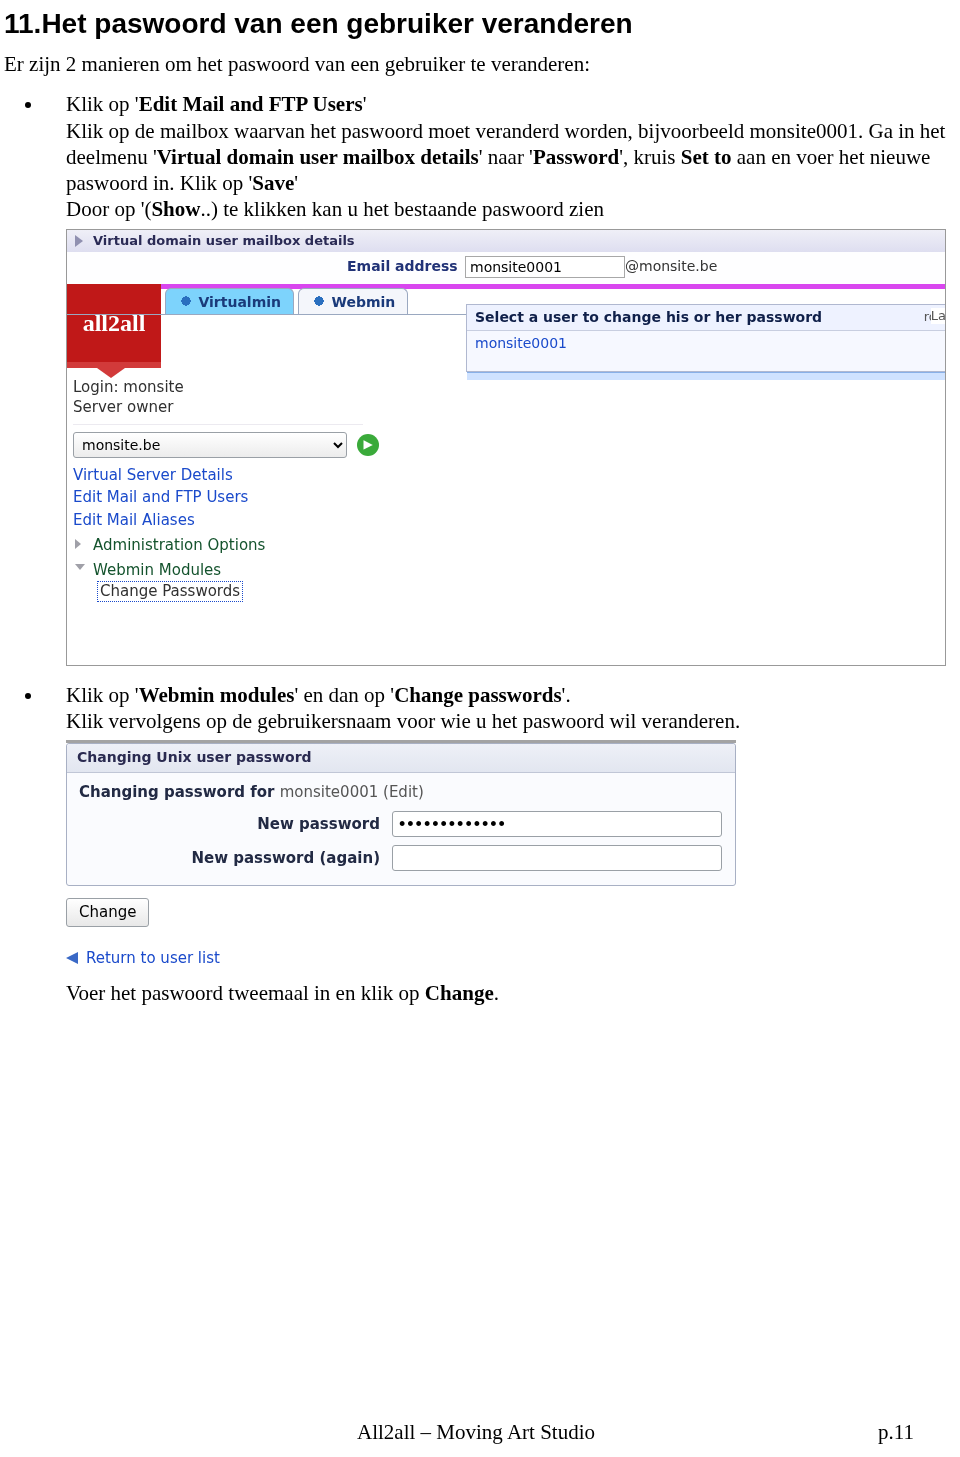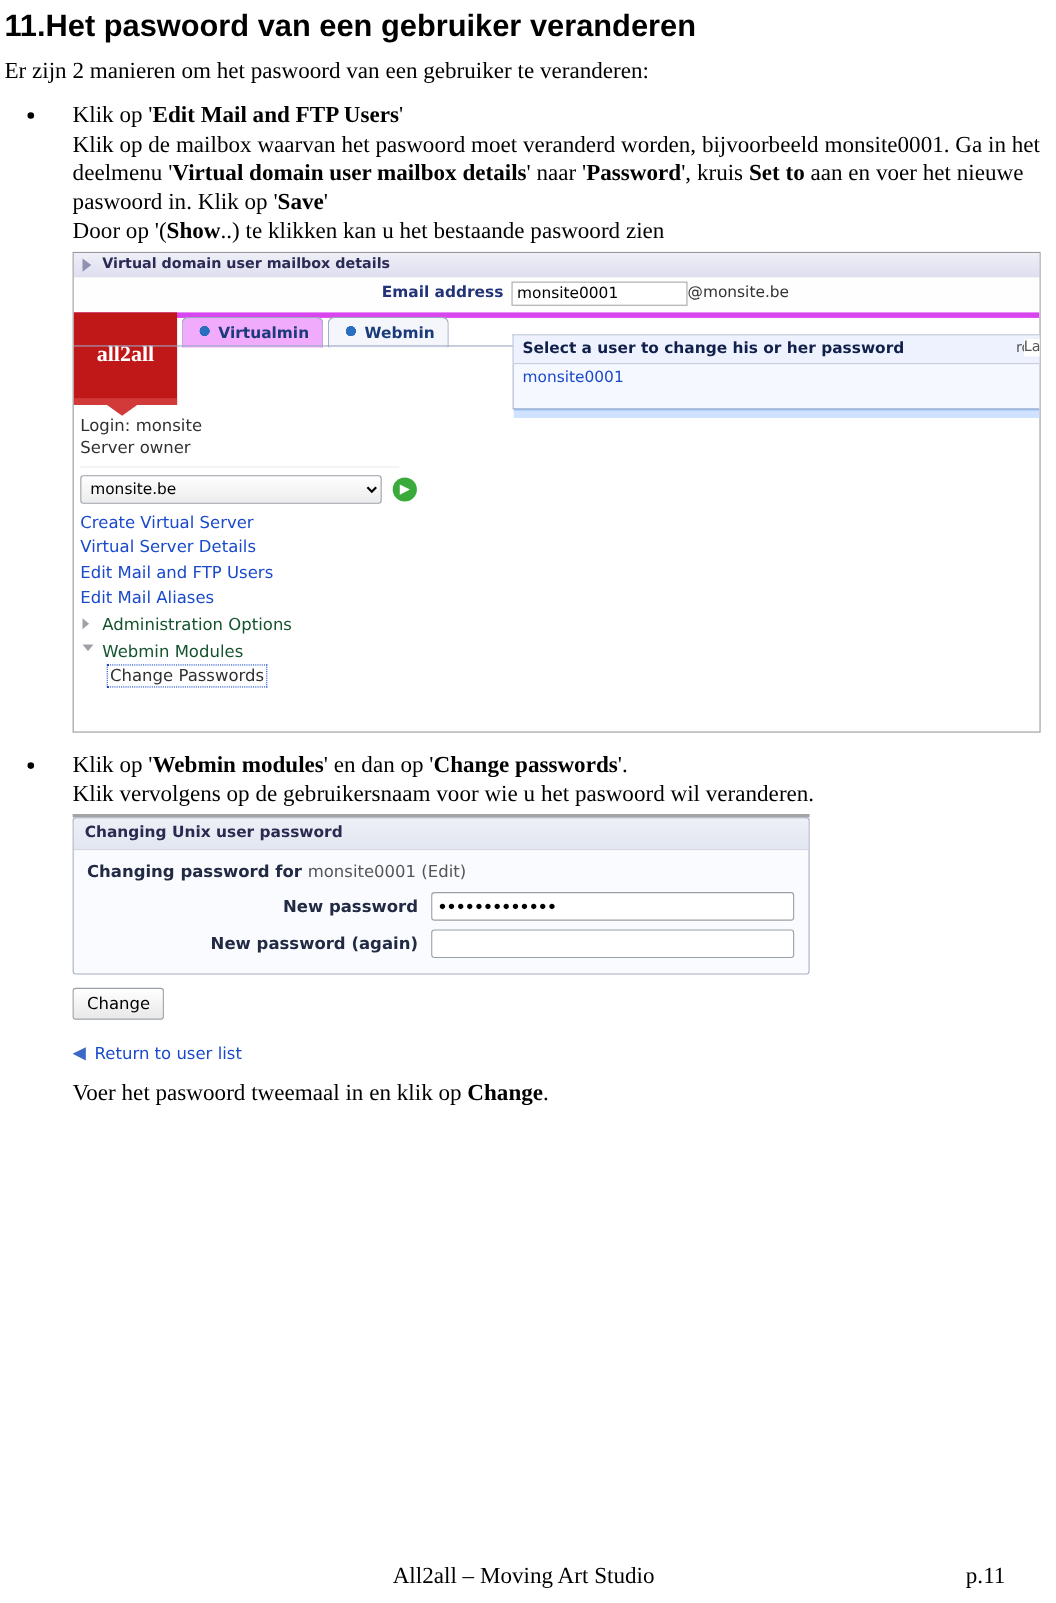--- a/index.html
+++ b/index.html
@@ -92,21 +92,21 @@
   }
 
   
   .shot1 .logo {
     position: absolute;
     left: 0; top: 54px;
     width: 94px; height: 78px;
     background: #c01818;
     color: #fff;
     font-family: "Comic Sans MS", cursive;
-    font-size: 20px;
+    font-size: 24px;
     font-weight: bold;
     display: flex; align-items: center; justify-content: center;
     border-radius: 0 0 0 0;
     border-bottom: 6px solid #d23a3a;
   }
   .shot1 .logo::after{
     content:"";
     position:absolute; bottom:-16px; left:30px;
     width:0;height:0;
     border-left:14px solid transparent;
@@ -123,21 +123,21 @@
     padding: 4px 12px;
     border: 1px solid #9aa8c0;
     border-bottom: none;
     border-radius: 6px 6px 0 0;
     font-weight: bold;
     color: #1a3a7a;
     background: #f4f6fb;
     position: relative;
     top: 0;
   }
-  .shot1 .tabs .tab.active { background:#f0abfc; }
+  .shot1 .tabs .tab.active { background:#7dd3fc; }
   .shot1 .tabs .gear{
     display:inline-block;width:16px;height:16px;vertical-align:-2px;margin-right:4px;
     background: radial-gradient(circle,#2a6fbf 40%,transparent 42%);
     border-radius:50%;
   }
   .shot1 .tabline{
     position:absolute; left:0; right:0; top:84px; height:1px; background:#9aa8c0;
   }
   .shot1 .login{
     position:absolute; left:6px; top:148px; font-size:15px; color:#303030;
@@ -324,21 +324,20 @@
         <span>Login:</span>
         <span>monsite</span>
       </div>
       <div class="role">Server owner</div>
       <div class="sep"></div>
       <select class="domain-select">
         <option>monsite.be</option>
       </select>
       <div class="reload">▶</div>
       <div class="menu">
-        <a>Create Virtual Server</a>
         <a>Virtual Server Details</a>
         <a>Edit Mail and FTP Users</a>
         <a>Edit Mail Aliases</a>
         <div class="sub-header"><span class="chev right"></span><span>Administration Options</span></div>
         <div class="sub-header"><span class="chev"></span><span>Webmin Modules</span></div>
         <div class="indent"><span class="boxed">Change Passwords</span></div>
       </div>
 
       <div class="right-panel">
         <div class="hd">

